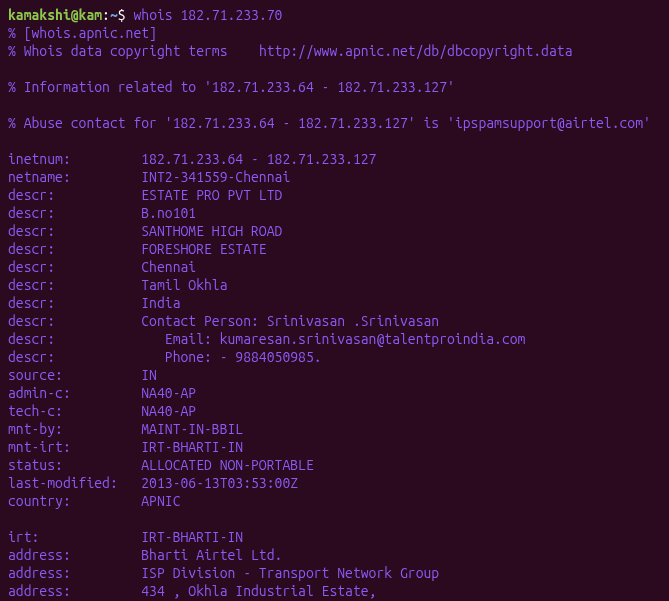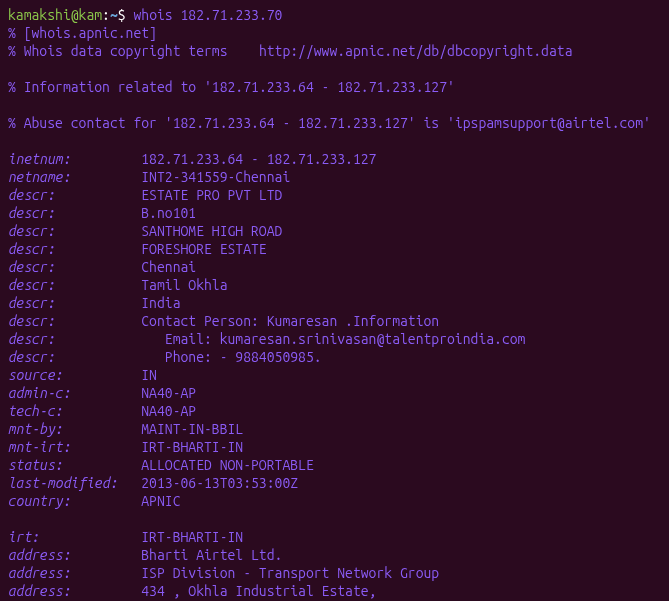--- a/index.html
+++ b/index.html
@@ -11,26 +11,26 @@
     font-family: "Ubuntu Mono", "DejaVu Sans Mono", "Courier New", monospace;
     font-size: 14px;
     line-height: 18px;
     color: #eeeeee;
     overflow: hidden;
   }
   .terminal {
     padding: 6px 8px 8px 8px;
     white-space: pre;
   }
-  .prompt-user { color: #8cc84b; font-weight: normal; text-align: right; }
+  .prompt-user { color: #8cc84b; font-weight: bold; text-align: right; }
   .prompt-sep  { color: #ffffff; }
   .prompt-path { color: #6aa3d5; font-weight: bold; }
   .cmd-text    { color: #8b5cf6; }
   .out-line    { color: #8b5cf6; }
-  .label       { display: inline-block; width: 17ch; font-style: italic; }
+  .label       { display: inline-block; width: 17ch; }
 </style>
 </head>
 <body>
 
 <div class="terminal"><span><span class="prompt-user">kamakshi@kam</span><span class="prompt-sep">:</span><span class="prompt-path">~</span><span class="prompt-sep">$ </span><span class="cmd-text">whois 182.71.233.70</span></span>
 <span class="out-line">% [whois.apnic.net]</span>
 <span class="out-line">% Whois data copyright terms    http://www.apnic.net/db/dbcopyright.data</span>
 <span class="out-line"></span>
 <span class="out-line">% Information related to '182.71.233.64 - 182.71.233.127'</span>
 <span class="out-line"></span>
@@ -38,21 +38,21 @@
 <span class="out-line"></span>
 <div id="block1"><span class="out-line"><span class="label">inetnum:</span><span>182.71.233.64 - 182.71.233.127</span></span>
 <span class="out-line"><span class="label">netname:</span><span>INT2-341559-Chennai</span></span>
 <span class="out-line"><span class="label">descr:</span><span>ESTATE PRO PVT LTD</span></span>
 <span class="out-line"><span class="label">descr:</span><span>B.no101</span></span>
 <span class="out-line"><span class="label">descr:</span><span>SANTHOME HIGH ROAD</span></span>
 <span class="out-line"><span class="label">descr:</span><span>FORESHORE ESTATE</span></span>
 <span class="out-line"><span class="label">descr:</span><span>Chennai</span></span>
 <span class="out-line"><span class="label">descr:</span><span>Tamil Okhla</span></span>
 <span class="out-line"><span class="label">descr:</span><span>India</span></span>
-<span class="out-line"><span class="label">descr:</span><span>Contact Person: Kumaresan .Information</span></span>
+<span class="out-line"><span class="label">descr:</span><span>Contact Person: Srinivasan .Srinivasan</span></span>
 <span class="out-line"><span class="label">descr:</span><span>   Email: kumaresan.srinivasan@talentproindia.com</span></span>
 <span class="out-line"><span class="label">descr:</span><span>   Phone: - 9884050985.</span></span>
 <span class="out-line"><span class="label">source:</span><span>IN</span></span>
 <span class="out-line"><span class="label">admin-c:</span><span>NA40-AP</span></span>
 <span class="out-line"><span class="label">tech-c:</span><span>NA40-AP</span></span>
 <span class="out-line"><span class="label">mnt-by:</span><span>MAINT-IN-BBIL</span></span>
 <span class="out-line"><span class="label">mnt-irt:</span><span>IRT-BHARTI-IN</span></span>
 <span class="out-line"><span class="label">status:</span><span>ALLOCATED NON-PORTABLE</span></span>
 <span class="out-line"><span class="label">last-modified:</span><span>2013-06-13T03:53:00Z</span></span>
 <span class="out-line"><span class="label">country:</span><span>APNIC</span></span>

